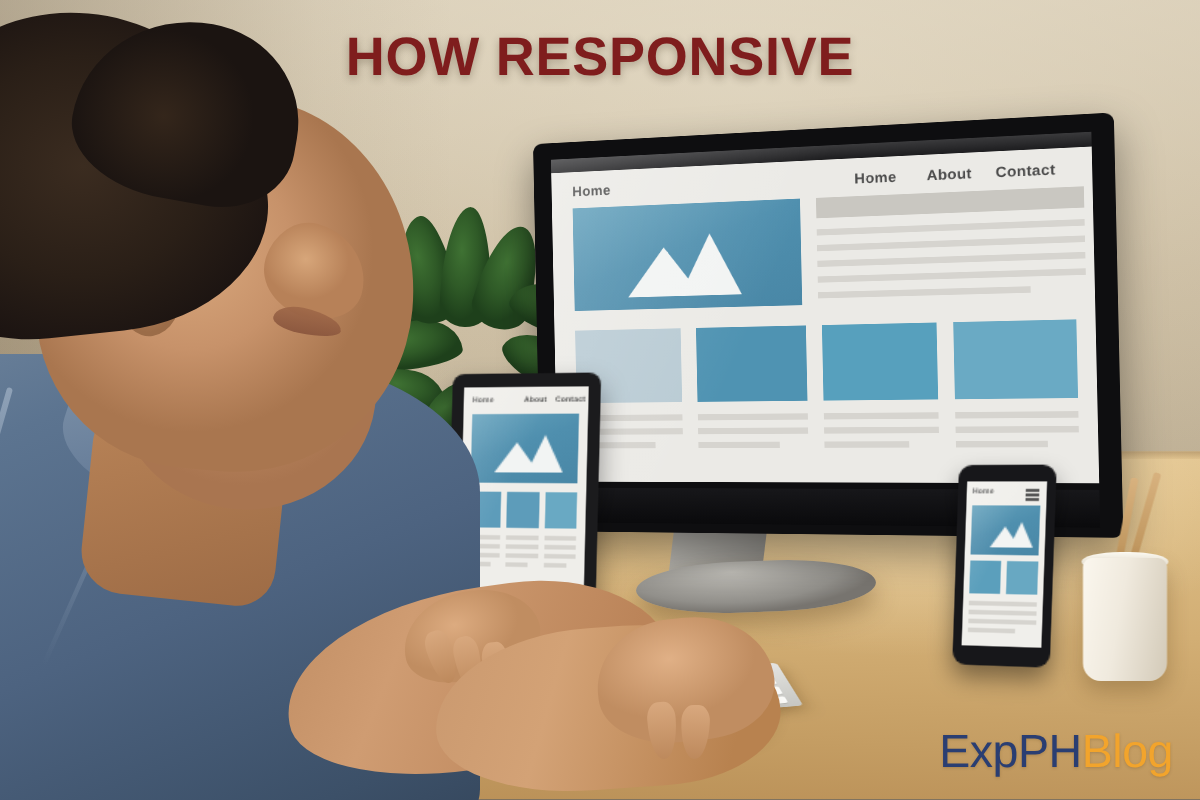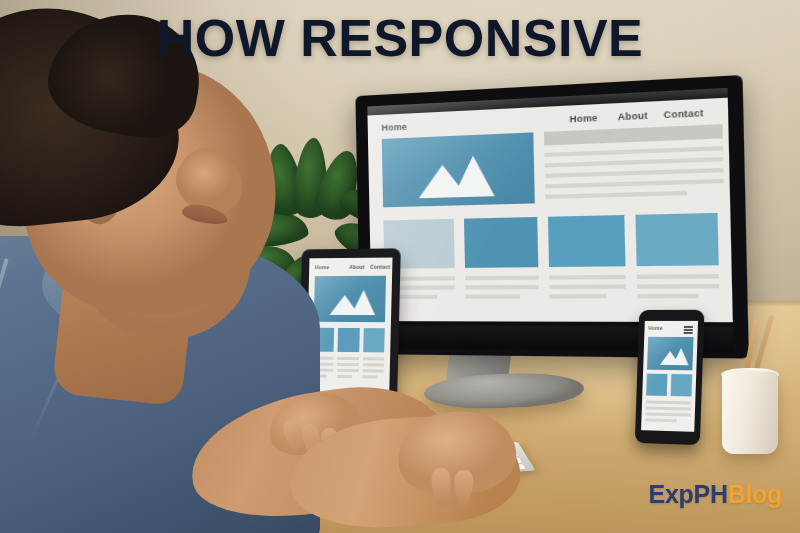--- a/index.html
+++ b/index.html
@@ -298,28 +298,28 @@
     position:absolute;width:5px;background:linear-gradient(180deg,#d8b27f,#b98f56);
     border-radius:2px;
   }
 
   
   .headline{
     position:absolute;left:0;right:0;top:14px;text-align:center;
     pointer-events:none;
   }
   .headline div{
-    color:#0f172a;font-weight:700;font-size:52px;line-height:48px;
+    color:#7f1d1d;font-weight:700;font-size:36px;line-height:48px;
     letter-spacing:.5px;
     text-shadow:0 2px 6px rgba(40,28,10,.30);
     font-family:"Liberation Sans","DejaVu Sans",sans-serif;
   }
   .logo{
-    position:absolute;right:18px;bottom:24px;
-    font-size:25px;font-weight:700;letter-spacing:-.3px;
+    position:absolute;right:18px;bottom:14px;
+    font-size:31px;font-weight:400;letter-spacing:-.3px;
     font-family:"Liberation Sans","DejaVu Sans",sans-serif;
     text-shadow:0 1px 2px rgba(90,62,25,.25);
   }
   .logo .a{color:#2a3e72;}
   .logo .b{color:#f2a42c;}
 </style>
 </head>
 <body>
 
 <div class="stage">

